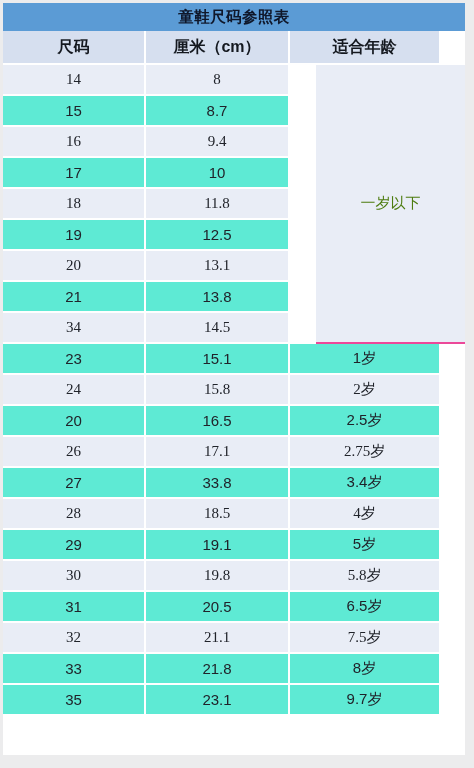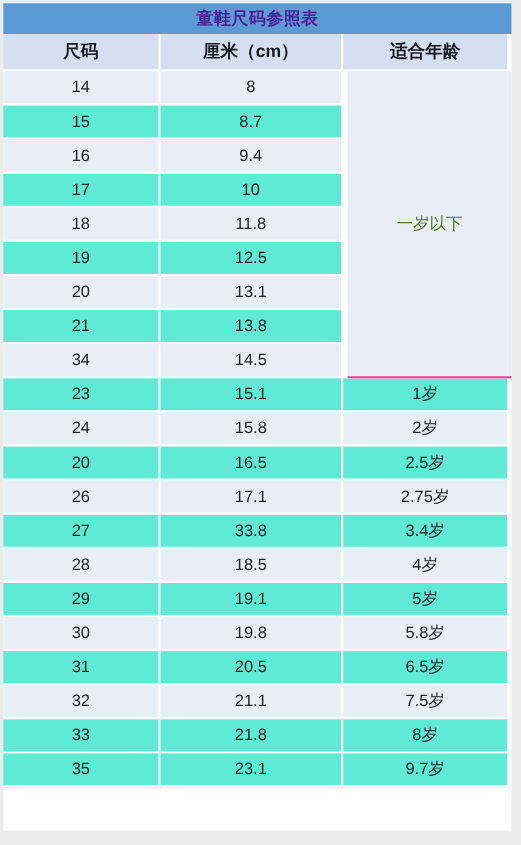--- a/index.html
+++ b/index.html
@@ -20,21 +20,21 @@
     height: 752px;
     background: #ffffff;
   }
 
   .title-bar {
     height: 28px;
     background: #5b9bd5;
     display: flex;
     align-items: center;
     justify-content: center;
-    color: #4c1d95;
+    color: #0f172a;
     font-weight: bold;
     font-size: 15.5px;
     letter-spacing: 0.4px;
   }
 
   .grid {
     position: absolute;
     left: 0;
     top: 28px;
     width: 462px;
@@ -54,34 +54,34 @@
     justify-content: center;
     color: #20232a;
     font-size: 15px;
     border-bottom: 2px solid #ffffff;
     border-right: 2px solid #ffffff;
     overflow: hidden;
     white-space: nowrap;
   }
 
   .c-size   { width: 143px; }
-  .c-cm     { width: 166px; }
+  .c-cm     { width: 144px; }
   .c-age    { width: 149px; border-right: none; }
 
   .head-row .cell {
     height: 34px;
     background: #d6dfef;
     font-weight: bold;
     font-size: 16px;
     color: #14181f;
   }
 
   .body-row .cell { height: 31px; }
 
-  .body-row.odd  .cell { background: #e9edf6; }
+  .body-row.odd  .cell { background: #e9edf6; font-family: Liberation Serif, serif; }
   .body-row.even .cell { background: #5eead4; }
 
   
   .merged-wrap {
     position: absolute;
     left: 313px;
     top: 34px;
     width: 149px;
     height: 279px;
   }

